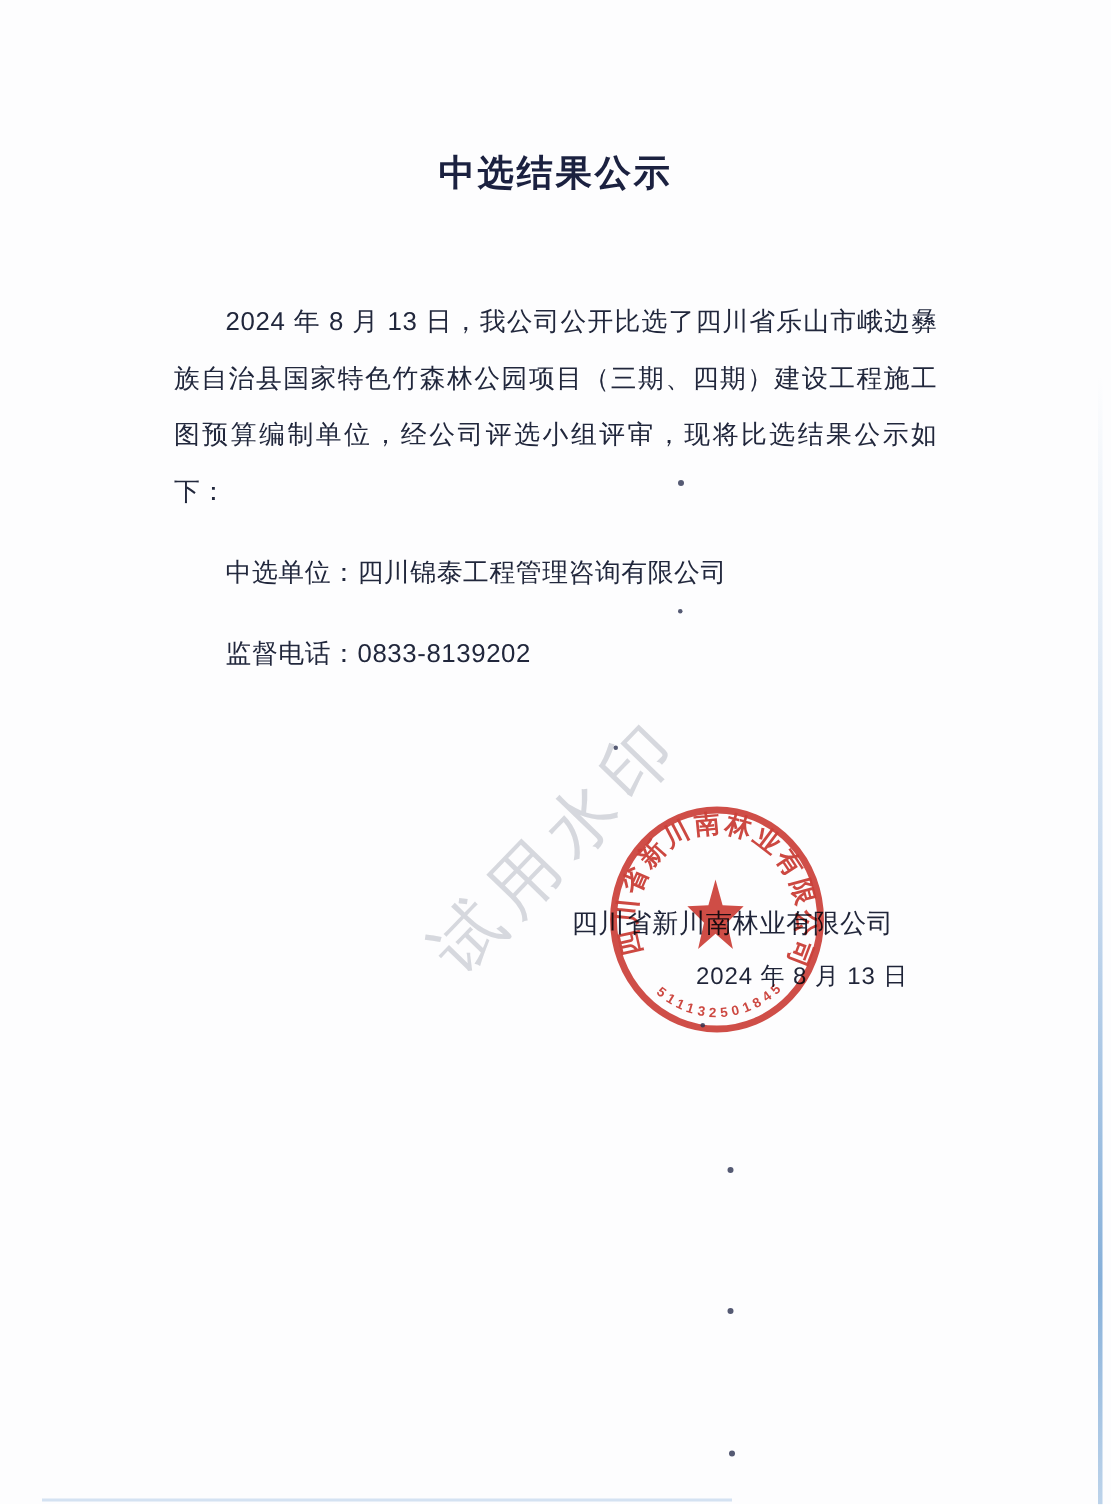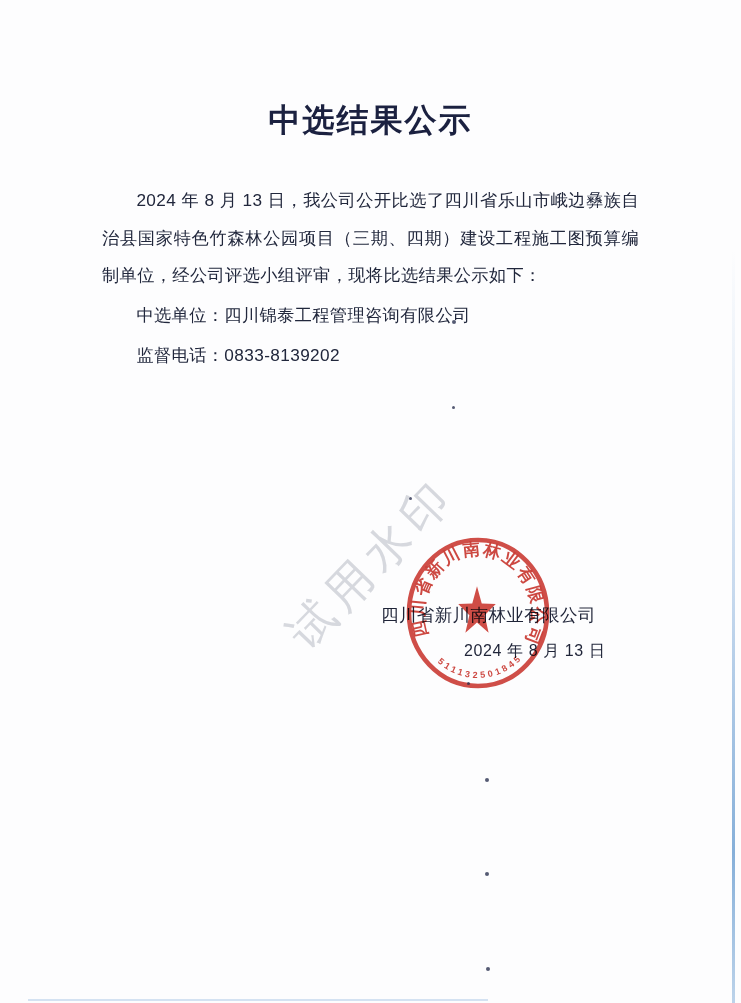--- a/index.html
+++ b/index.html
@@ -12,37 +12,37 @@
     overflow: hidden;
     font-family: "Liberation Sans", sans-serif;
     color: #21273c;
   }
   .doc-title {
     position: absolute;
     top: 99px;
     left: 0;
     width: 741px;
     text-align: center;
-    font-size: 32px;
+    font-size: 24px;
     font-weight: bold;
     letter-spacing: 2px;
     color: #1b2140;
   }
   .body-text {
     position: absolute;
     left: 100px;
     top: 180px;
     width: 541px;
     font-size: 17.2px;
     line-height: 37.7px;
     letter-spacing: 0.4px;
     text-align: justify;
     color: #21273c;
   }
-  .body-text p { text-indent: 2em; margin: 2px; }
+  .body-text p { text-indent: 2em; margin: 16px; }
   .sig-company {
     position: absolute;
     left: 381px;
     top: 603px;
     font-size: 17.5px;
     letter-spacing: 0.4px;
     color: #1f2438;
     z-index: 3;
   }
   .sig-date {

